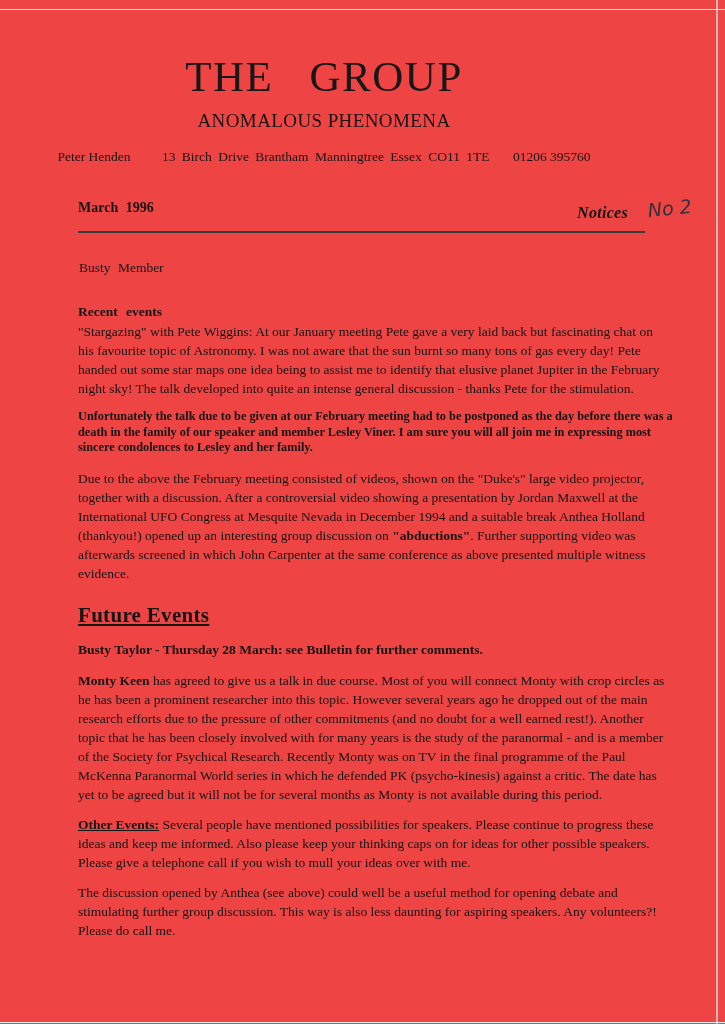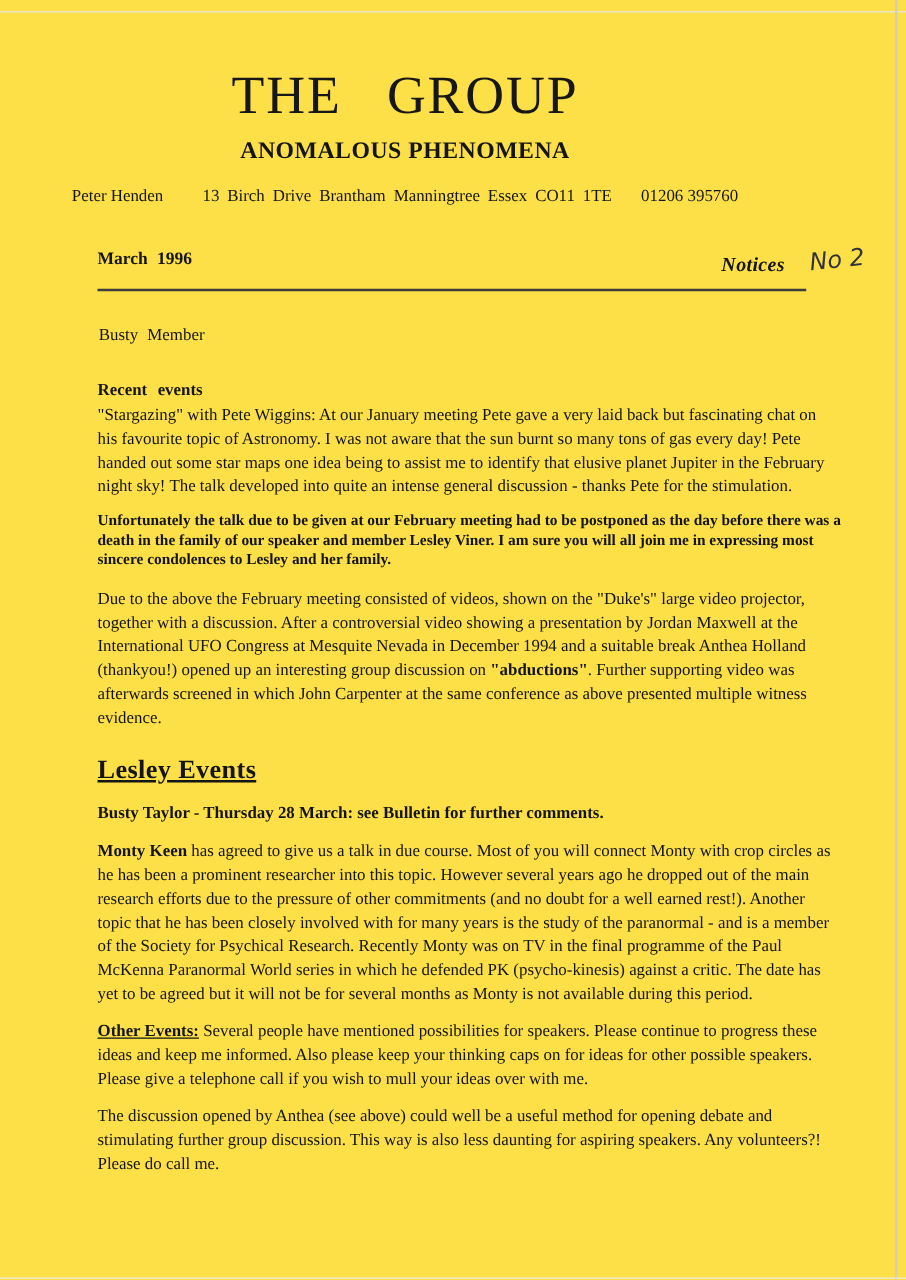--- a/index.html
+++ b/index.html
@@ -1,20 +1,20 @@
 <!DOCTYPE html>
 <html><head>
 <meta charset="utf-8">
 <style>
   html, body { margin: 0; padding: 0; background: #ffffff; }
   .page {
     position: relative;
     width: 725px;
     height: 1024px;
-    background: #fde047;
+    background: #ef4444;
     font-family: "Liberation Serif", "DejaVu Serif", serif;
     color: #151515;
     overflow: hidden;
   }
   
   .edge-top   { position: absolute; top: 9px; left: 0; width: 100%; height: 1px; background: #e6e6e6; }
   .edge-right { position: absolute; top: 0; right: 7px; width: 2px; height: 100%; background: #cbcbcb; opacity: .85; }
   .edge-bottom{ position: absolute; bottom: 1px; left: 0; width: 100%; height: 1px; background: #e9e9e9; }
 
   .header { padding-top: 52px; width: 648px; text-align: center; }
@@ -22,21 +22,21 @@
     margin: 0;
     font-size: 43px;
     font-weight: 400;
     letter-spacing: 1.5px;
     word-spacing: 24px;
     color: #171717;
   }
   .subtitle {
     margin: 9px 0 0 0;
     font-size: 19px;
-    font-weight: 700;
+    font-weight: 400;
     letter-spacing: 0.4px;
   }
   .contact-line { margin-top: 17px; font-size: 13.5px; white-space: nowrap; }
   .contact-name    { margin-right: 28px; }
   .contact-address { margin-right: 20px; word-spacing: 3px; }
 
   .date-row {
     margin: 35px 0 0 78px;
     width: 614px;
     display: flex;
@@ -122,20 +122,20 @@
 
   <div class="body-col">
     <section>
       <h3 class="sec-heading">Recent events</h3>
       <p>"Stargazing" with Pete Wiggins: At our January meeting Pete gave a very laid back but fascinating chat on his favourite topic of Astronomy. I was not aware that the sun burnt so many tons of gas every day!  Pete handed out some star maps one idea being to assist me to identify that elusive planet Jupiter in the February night sky!  The talk developed into quite an intense general discussion - thanks Pete for the stimulation.</p>
       <p class="bold-para">Unfortunately the talk due to be given at our February meeting had to be postponed as  the day before there was a death in the family of our speaker and member Lesley Viner. I am sure you will all join me in expressing most sincere condolences to Lesley and her family.</p>
       <p><span>Due to the above the February meeting consisted of videos, shown on the "Duke's"  large video projector,  together with a discussion. After a controversial video showing a presentation by Jordan Maxwell at the International UFO Congress at Mesquite Nevada in December 1994 and a suitable break Anthea Holland (thankyou!) opened up an interesting group discussion on </span><strong>"abductions"</strong><span>. Further supporting video was afterwards screened in which John Carpenter at the same conference as above presented multiple witness evidence.</span></p>
     </section>
 
     <section>
-      <h2 class="big-heading">Lesley Events</h2>
+      <h2 class="big-heading">Future Events</h2>
       <p class="bold-line">Busty Taylor - Thursday 28 March:  see Bulletin for further comments.</p>
       <p><strong class="lead">Monty Keen</strong><span>  has agreed to give us a talk in due course.  Most of you will connect Monty with crop circles as he has been a prominent researcher into this topic. However several years ago he dropped out of the main research efforts due to the pressure of other commitments (and no doubt for a well earned rest!). Another topic that he has been closely involved with for many years is the study of the paranormal - and is  a member of the Society for Psychical Research. Recently Monty was on TV in the final programme of the Paul McKenna  Paranormal World series  in which he defended PK (psycho-kinesis) against a critic. The date has yet to be agreed  but it will not be for several months as Monty is not available during this period.</span></p>
       <p><strong class="lead underline">Other Events:</strong><span>  Several people have mentioned possibilities for speakers. Please continue to progress these ideas and keep me informed. Also please keep your thinking caps on for ideas for other possible speakers.  Please give a telephone call if you wish to mull your ideas over with me.</span></p>
       <p>The discussion opened by Anthea (see above) could well be a useful method for opening debate and stimulating further group discussion. This way is also less daunting for aspiring speakers.  Any volunteers?!  Please do call me.</p>
     </section>
   </div>
 </div>
 
 </body></html>

